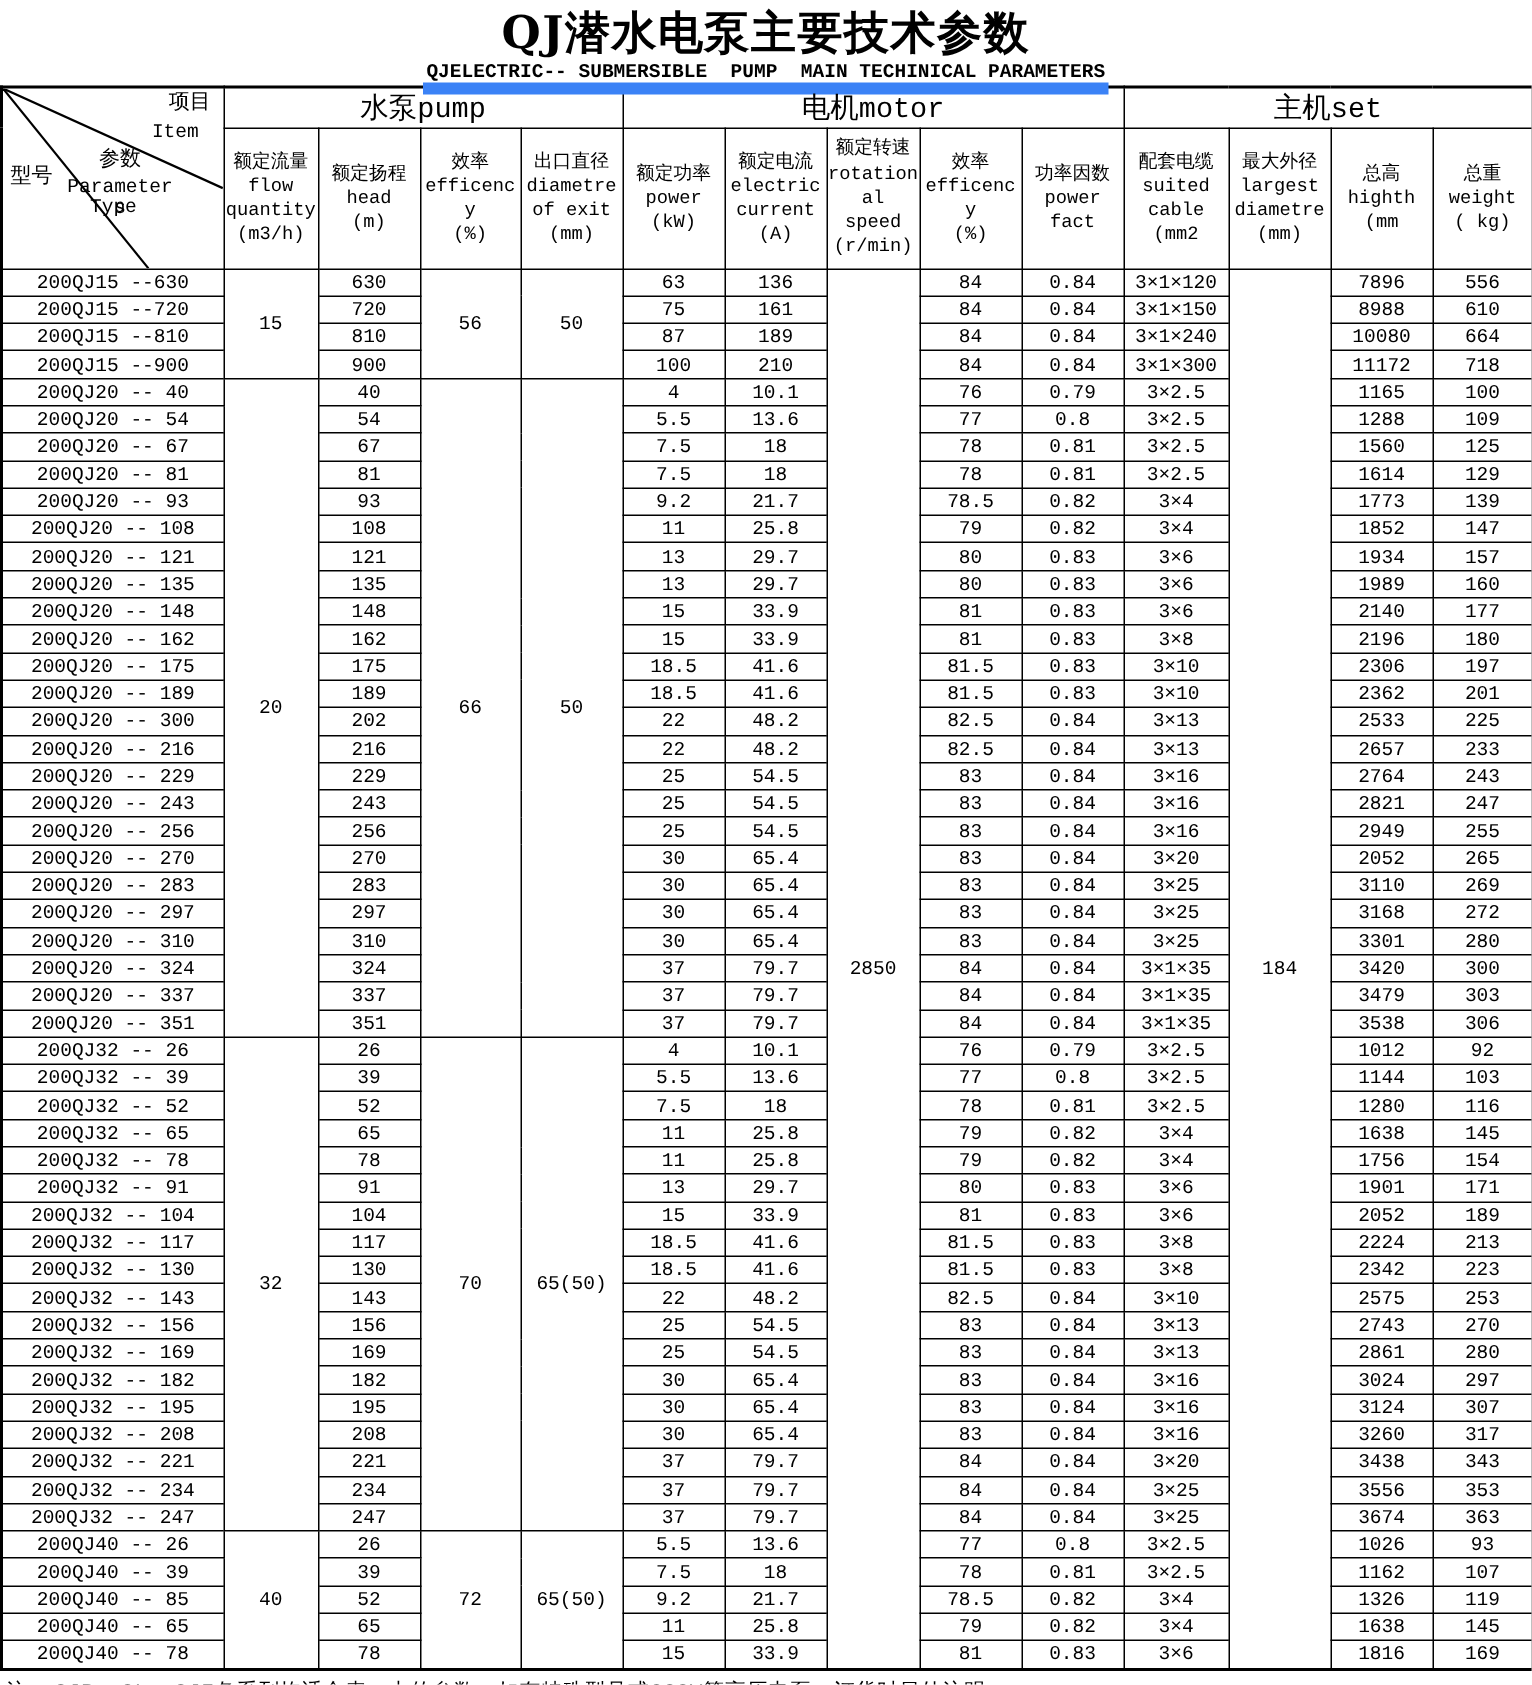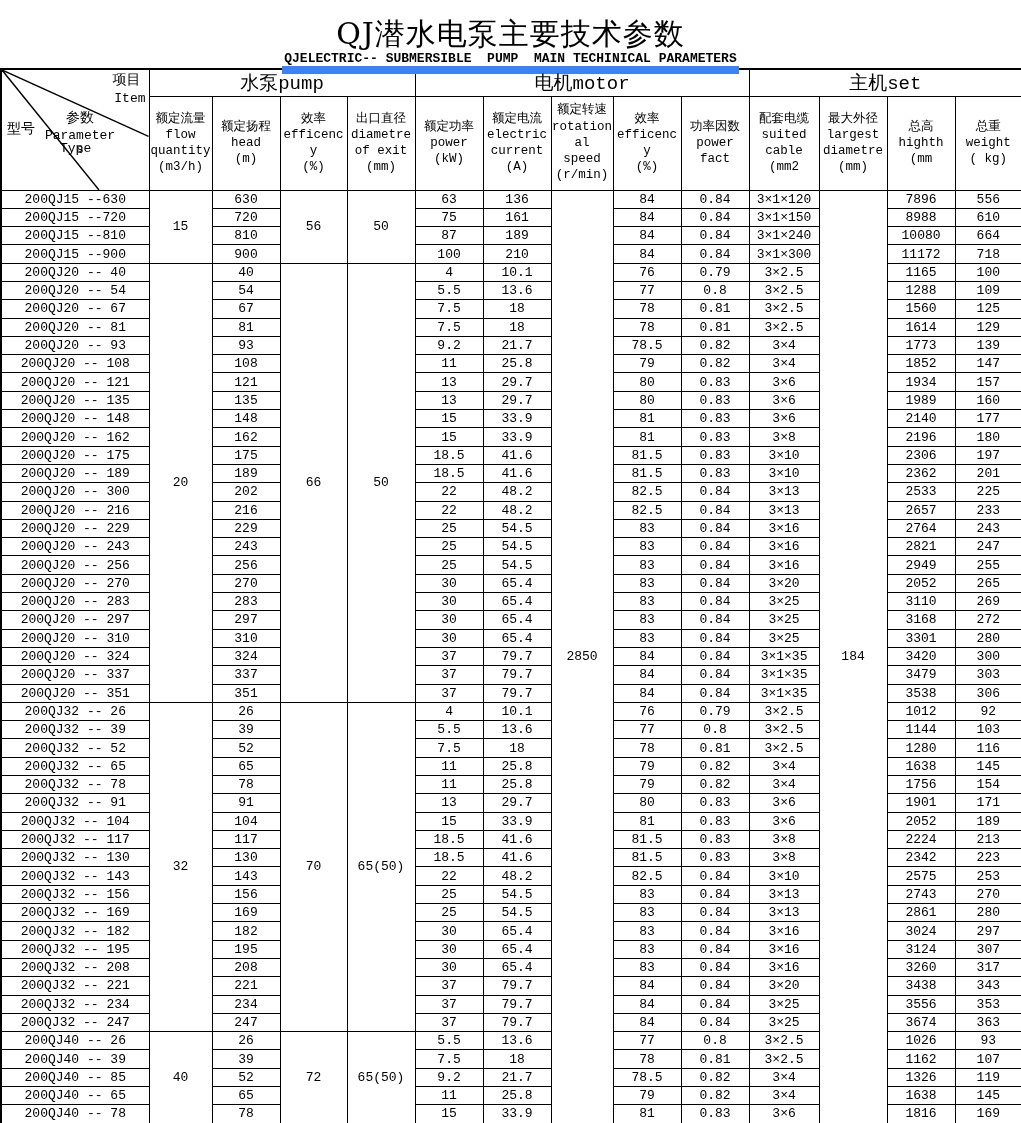--- a/index.html
+++ b/index.html
@@ -1,33 +1,33 @@
 <!DOCTYPE html>
 <html><head>
 <meta charset="utf-8">
 <style>
   html,body { margin:0; padding:0; background:#fff; color:#000; }
   body { width:1021px; height:1123px; font-family:"Liberation Mono","DejaVu Sans Mono",monospace; }
-  .title { text-align:center; font-size:30px; font-weight:normal; line-height:1.25; padding-top:15px;
+  .title { text-align:center; font-size:30px; font-weight:bold; line-height:1.25; padding-top:4px;
            font-family:"DejaVu Serif","Liberation Serif",serif; letter-spacing:1px; }
   .subtitle { text-align:center; font-size:13px; font-weight:bold; margin-top:-2px; margin-bottom:2px; }
   .subtitle span { border-bottom:8px solid #3b82f6; white-space:pre; padding:0 2px 0 2px; }
 
   table { border-collapse:collapse; table-layout:fixed; width:1021px; border:2px solid #000; }
   th, td { border:1px solid #000; padding:0; margin:0; text-align:center; vertical-align:middle;
            font-weight:normal; overflow:hidden; }
   thead th.group   { height:17px; font-size:19px; }
   thead th.colhead { height:93px; font-size:12.5px; line-height:1.3; white-space:pre-line; }
   tbody td { height:17.3px; font-size:13px; line-height:1; }
   td.merged { font-size:13px; }
 
   th.corner { position:relative; padding:12px; }
   .corner-label { position:absolute; font-size:13px; line-height:1.1; }
   .c-item-zh { top:3px;  right:8px;  font-size:14px; }
-  .c-item-en { top:22px; right:3px; }
+  .c-item-en { top:22px; right:16px; }
   .c-par-zh  { top:41px; left:64px;  font-size:14px; }
   .c-par-en  { top:59px; left:42px;  width:72px; word-break:break-all; text-align:center; }
   .c-type-zh { top:52px; left:5px;   font-size:14px; }
   .c-type-en { top:72px; left:18px;margin-left:40px;  }
   .corner svg { position:absolute; top:0; left:0; width:100%; height:100%; }
 
   .footnote { font-size:14px; padding:5px 4px 0 4px; letter-spacing:0.5px; }
 </style>
 </head>
 <body>

